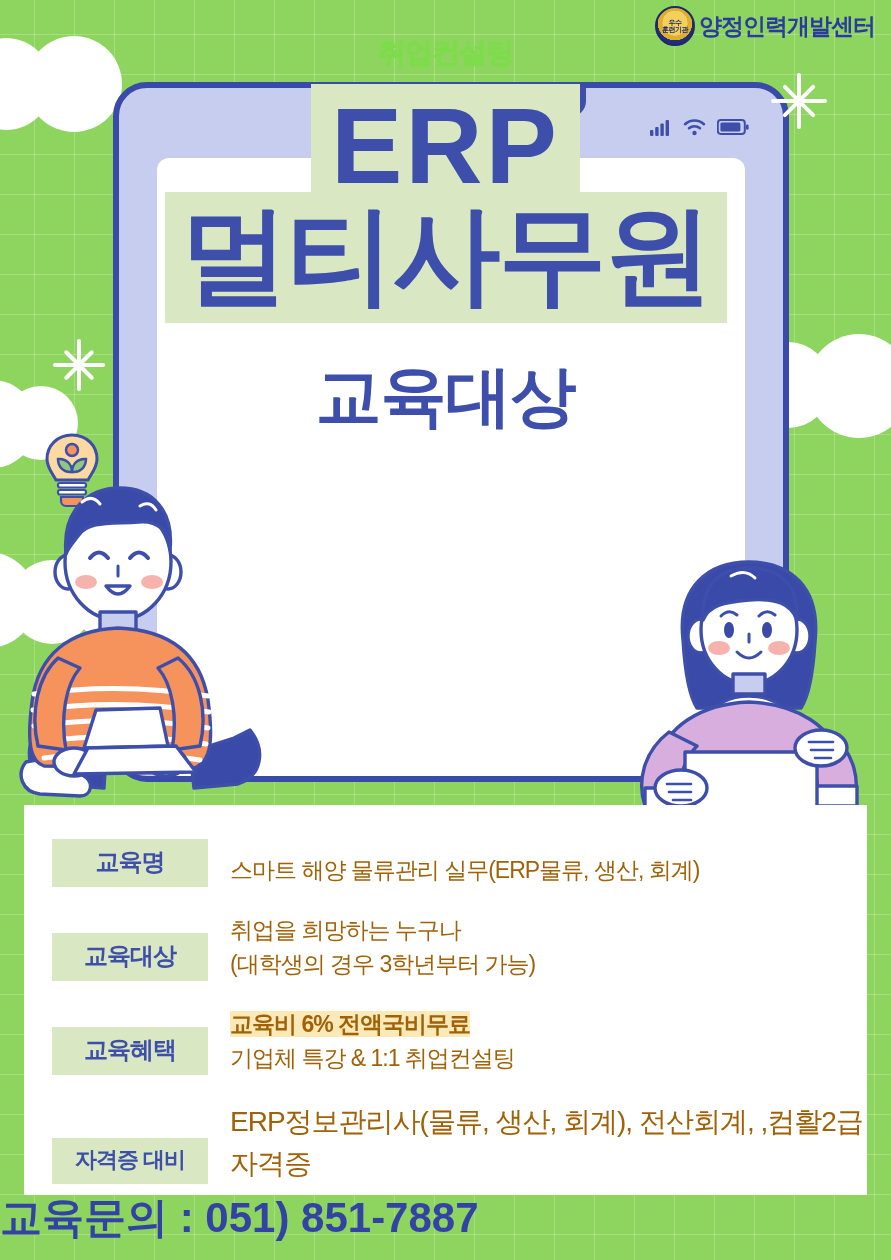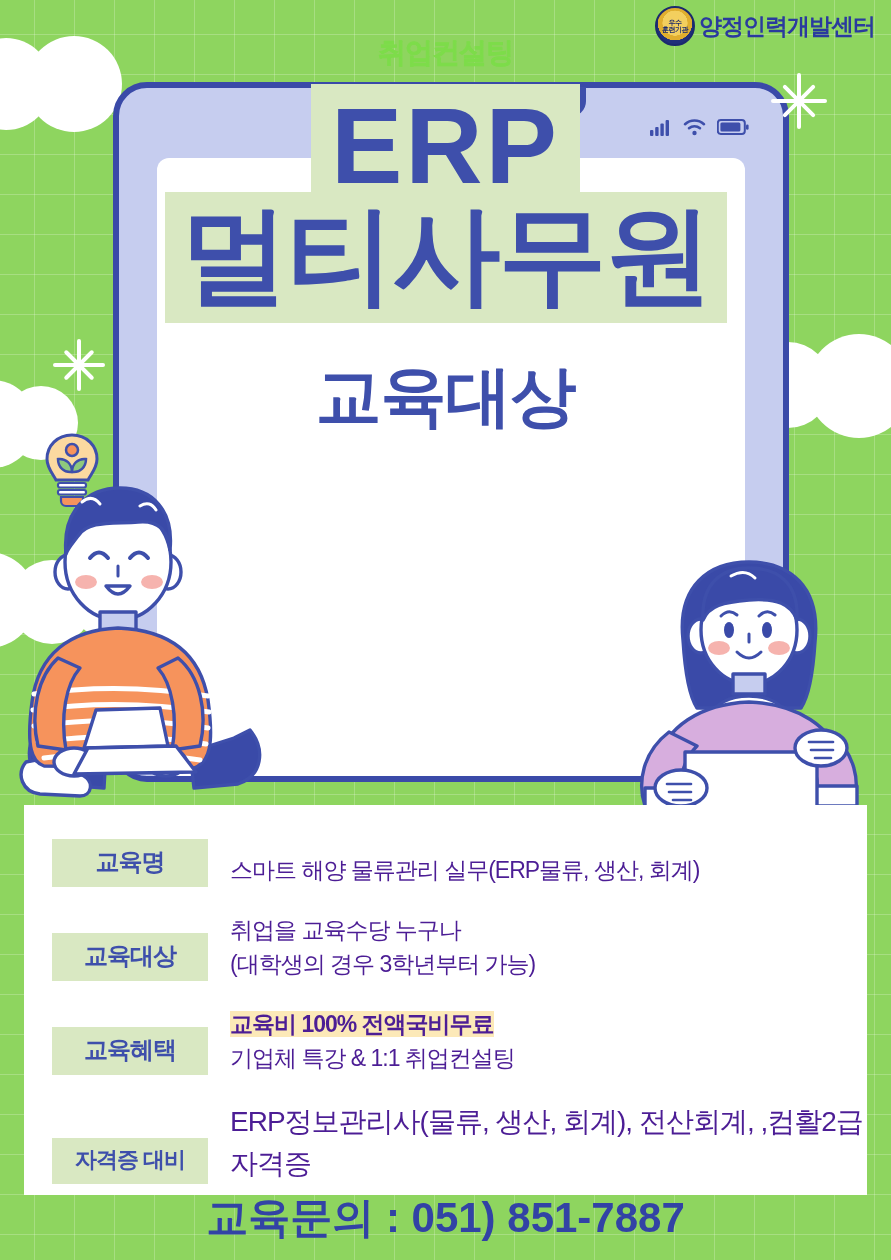--- a/index.html
+++ b/index.html
@@ -149,29 +149,29 @@
   }
   .info-label{
     flex:none; width:156px; margin-left:22px;
     background:#d9e8c2;
     color:#3e4fab; font-weight:bold; font-size:24px;
     text-align:center; padding:7px 0 9px 0;
     letter-spacing:-1px;
   }
   .info-value{
     margin-left:22px; padding-top:4px;
-    color:#4c1d95; font-size:23px; line-height:1.48;
+    color:#a16207; font-size:23px; line-height:1.48;
     letter-spacing:-1px;
   }
   .info-value .hl{ background:#fce9b8; font-weight:bold; }
 
   
   #contact{
     position:absolute; left:0; right:0; bottom:14px;
-    text-align:center; z-index:9;
+    z-index:9;
     font-size:42px; font-weight:bold; color:#3243a5;
     letter-spacing:0px;
   }
 </style>
 </head>
 <body>
 
 <div id="bg-grid"></div>
 
 <div class="cloud" id="cloud-top-left">
@@ -371,29 +371,29 @@
   <div class="info-row">
     <div class="info-label">교육명</div>
     <div class="info-value">
       <div>스마트 해양 물류관리 실무(ERP물류, 생산, 회계)</div>
     </div>
   </div>
 
   <div class="info-row">
     <div class="info-label">교육대상</div>
     <div class="info-value">
-      <div>취업을 교육수당 누구나</div>
+      <div>취업을 희망하는 누구나</div>
       <div>(대학생의 경우 3학년부터 가능)</div>
     </div>
   </div>
 
   <div class="info-row">
     <div class="info-label">교육혜택</div>
     <div class="info-value">
-      <div><span class="hl">교육비 100% 전액국비무료</span></div>
+      <div><span class="hl">교육비 6% 전액국비무료</span></div>
       <div>기업체 특강 &amp; 1:1 취업컨설팅</div>
     </div>
   </div>
 
   <div class="info-row">
     <div class="info-label" style="font-size:22px;">자격증 대비</div>
     <div class="info-value" style="font-size:28px;">
       <div>ERP정보관리사(물류, 생산, 회계), 전산회계, ,컴활2급 자격증</div>
     </div>
   </div>

